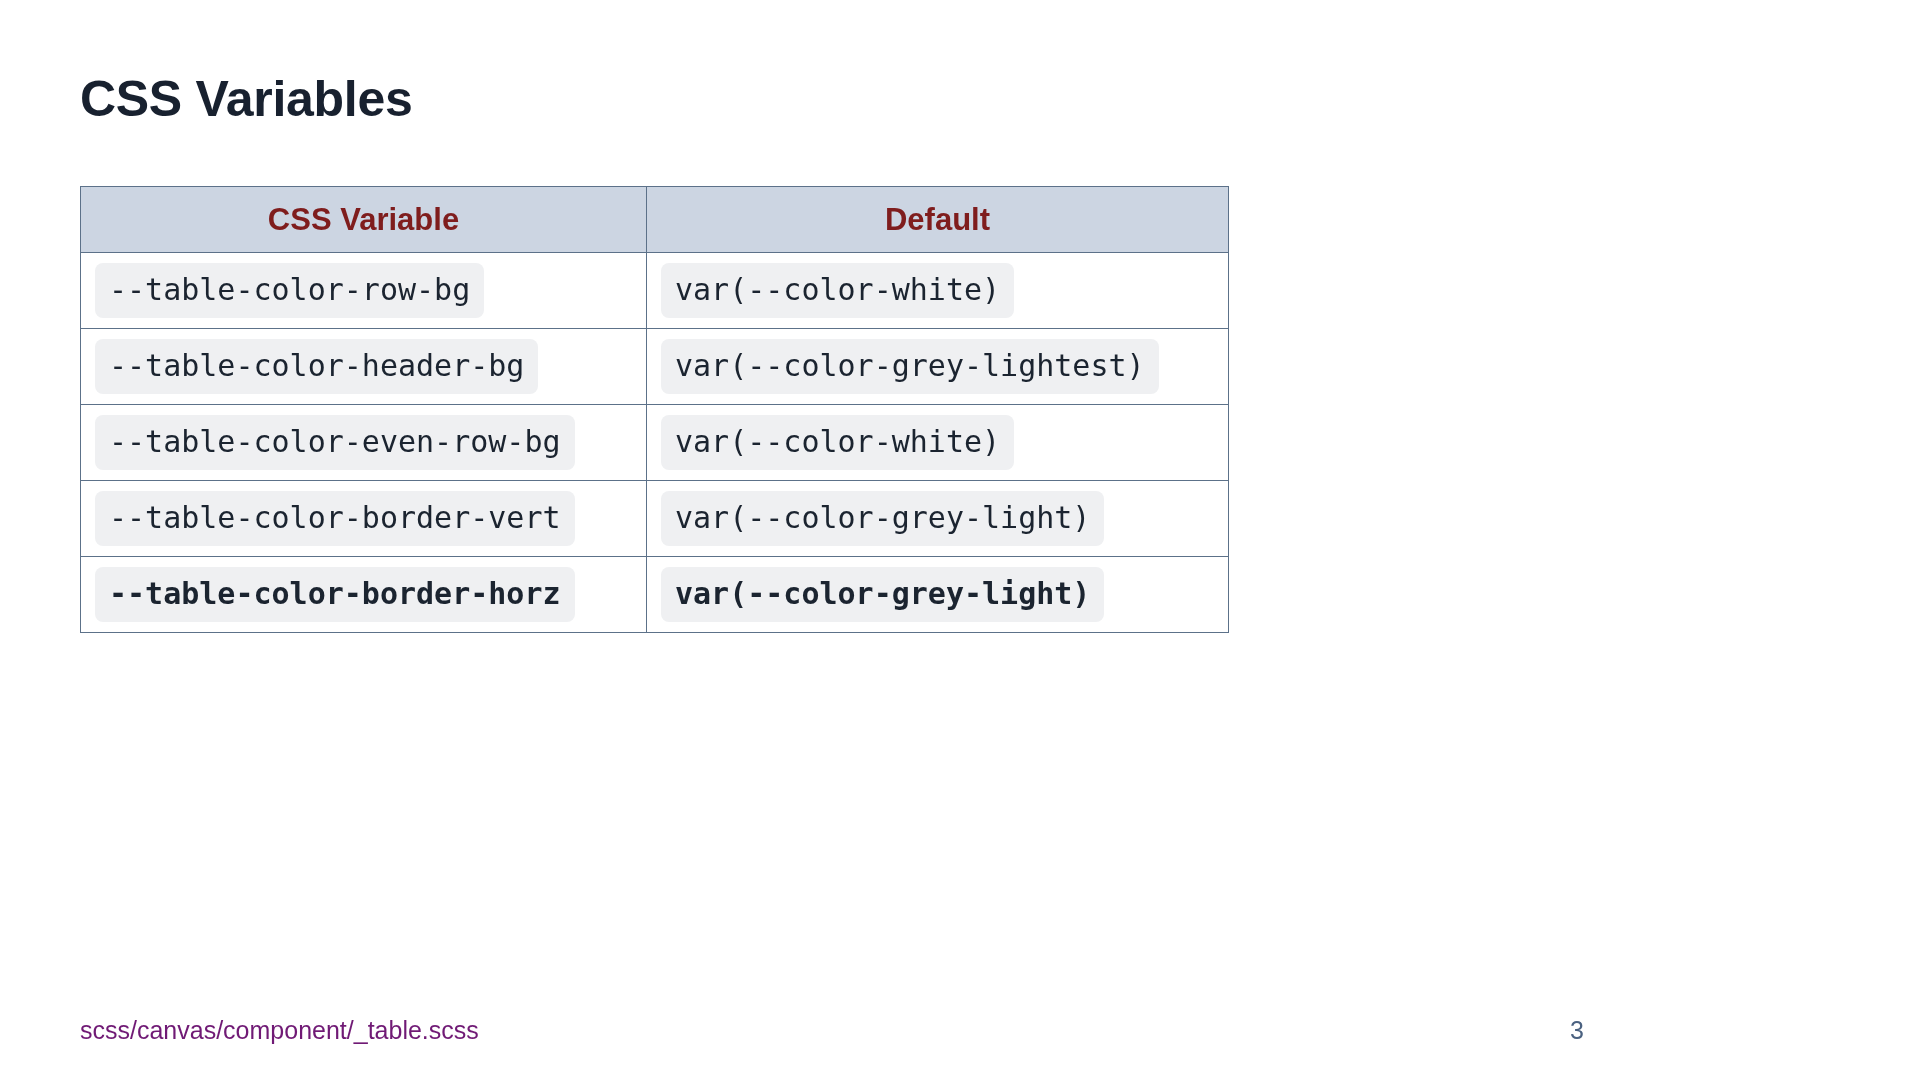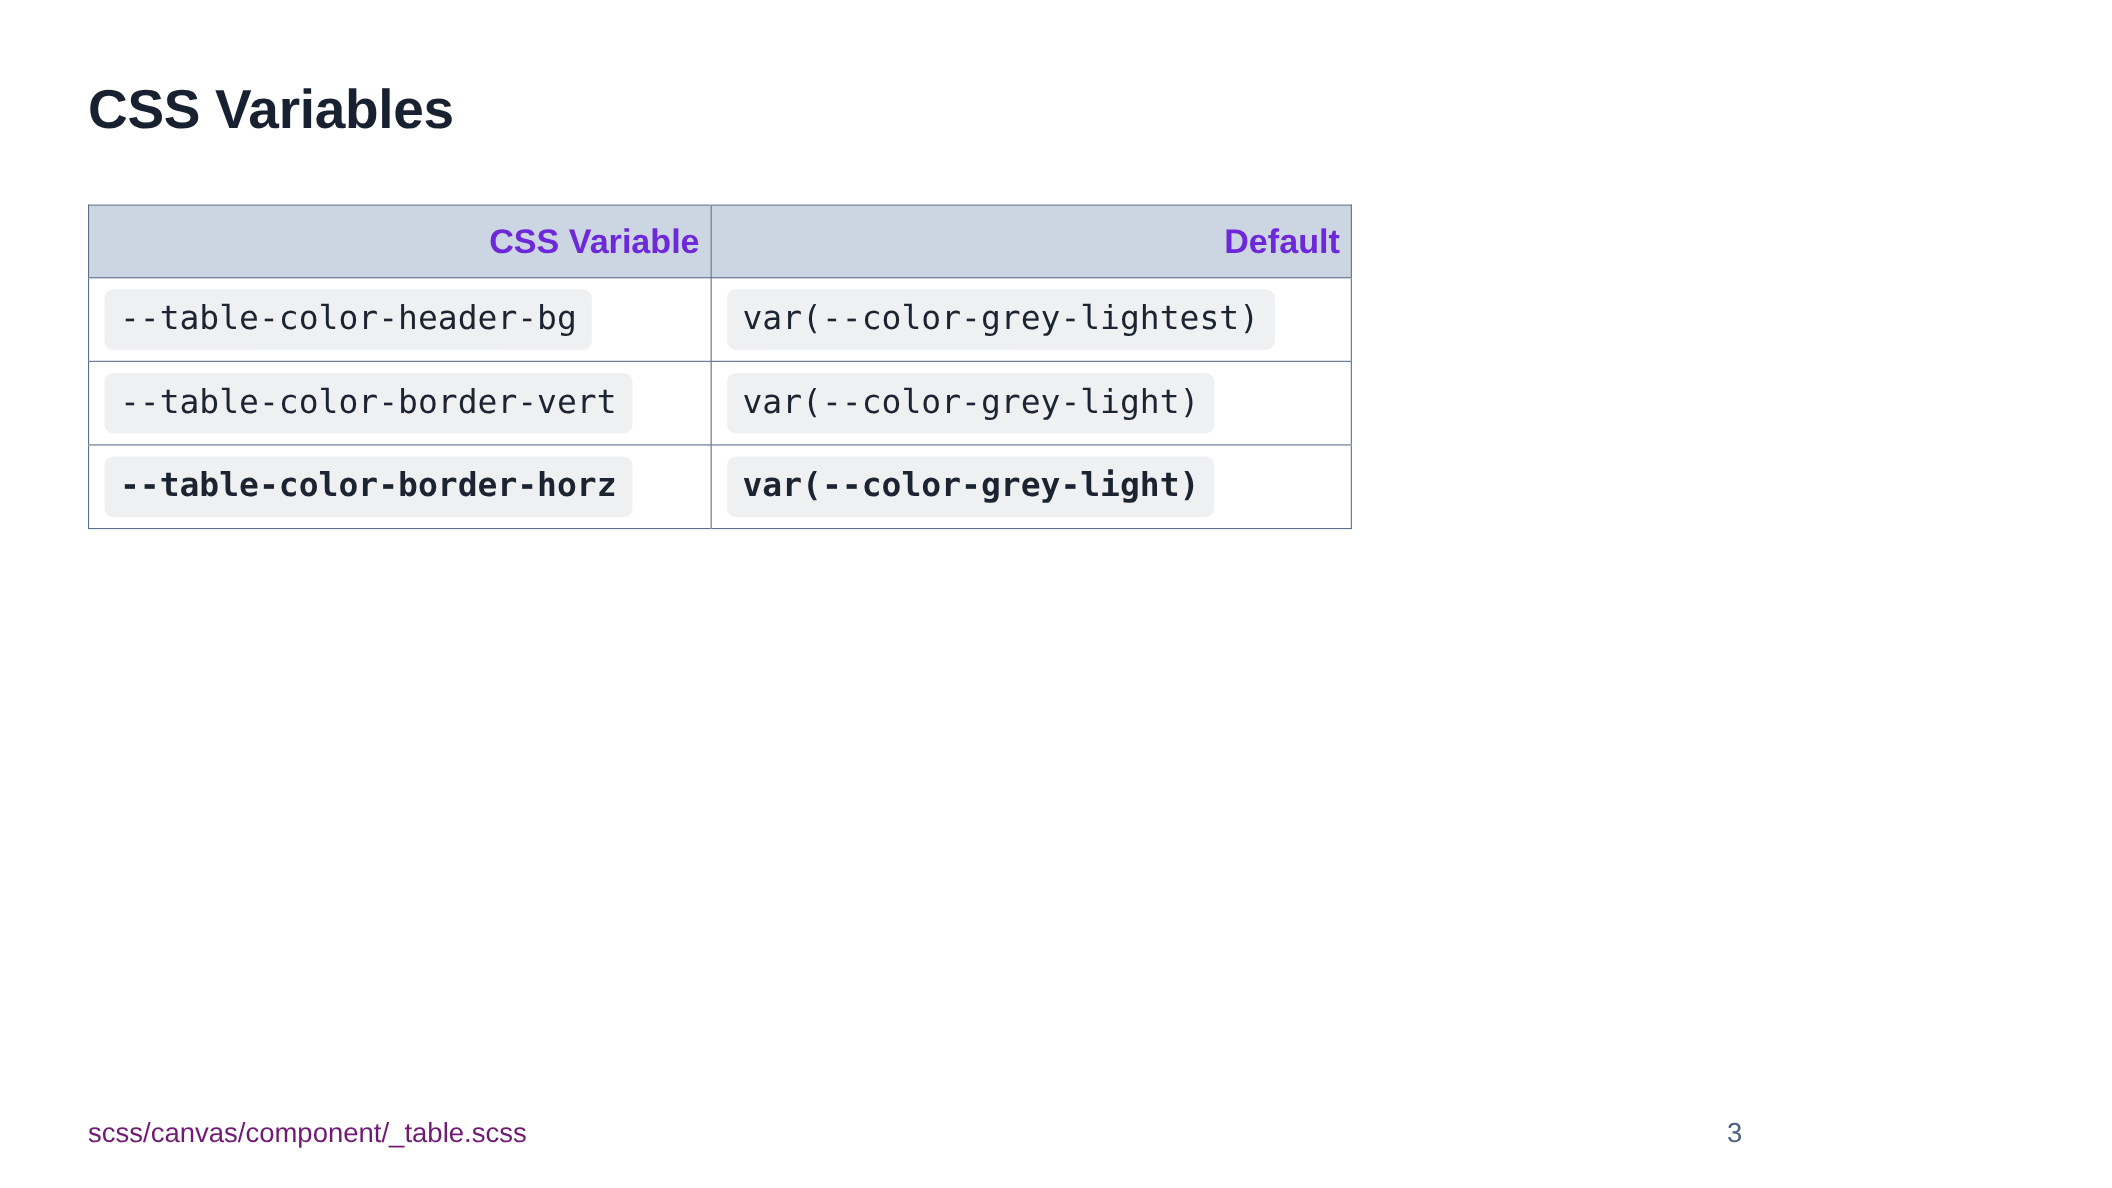--- a/index.html
+++ b/index.html
@@ -49,24 +49,24 @@
     width: 1148px;
     table-layout: fixed;
     border: 1px solid #5c7189;
   }
 
   table.var-table col.col-name { width: 566px; }
   table.var-table col.col-default { width: 582px; }
 
   table.var-table thead th {
     background: #ccd5e2;
-    color: #6d28d9;
+    color: #7f1d1d;
     font-size: 31px;
     font-weight: bold;
-    text-align: right;
+    text-align: center;
     height: 66px;
     padding: 0 10px;
     border-right: 1px solid #5c7189;
     border-bottom: 1px solid #5c7189;
     vertical-align: middle;
   }
   table.var-table thead th:last-child { border-right: none; margin-left: 28px; }
 
   table.var-table tbody td {
     background: #ffffff;
@@ -129,24 +129,40 @@
       </colgroup>
       <thead>
         <tr>
           <th>CSS Variable</th>
           <th>Default</th>
         </tr>
       </thead>
       <tbody>
         <tr>
           <td>
+            <code class="pill">--table-color-row-bg</code>
+          </td>
+          <td>
+            <code class="pill">var(--color-white)</code>
+          </td>
+        </tr>
+        <tr>
+          <td>
             <code class="pill">--table-color-header-bg</code>
           </td>
           <td>
             <code class="pill">var(--color-grey-lightest)</code>
+          </td>
+        </tr>
+        <tr>
+          <td>
+            <code class="pill">--table-color-even-row-bg</code>
+          </td>
+          <td>
+            <code class="pill">var(--color-white)</code>
           </td>
         </tr>
         <tr>
           <td>
             <code class="pill">--table-color-border-vert</code>
           </td>
           <td>
             <code class="pill">var(--color-grey-light)</code>
           </td>
         </tr>

